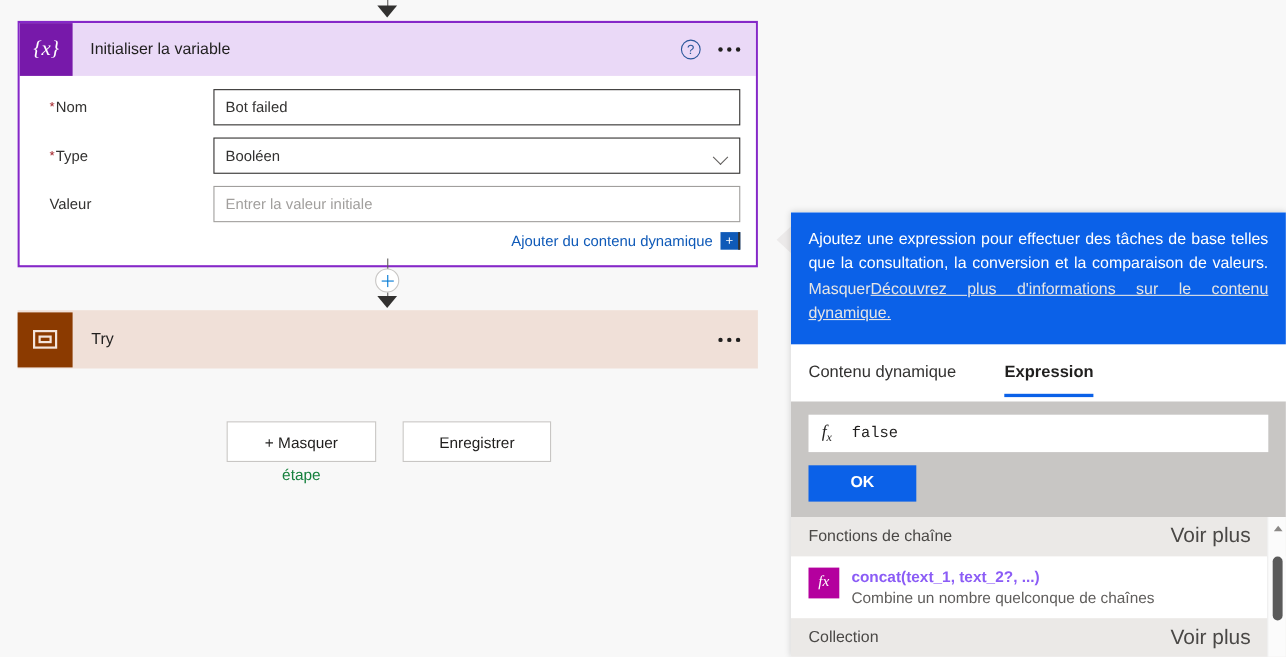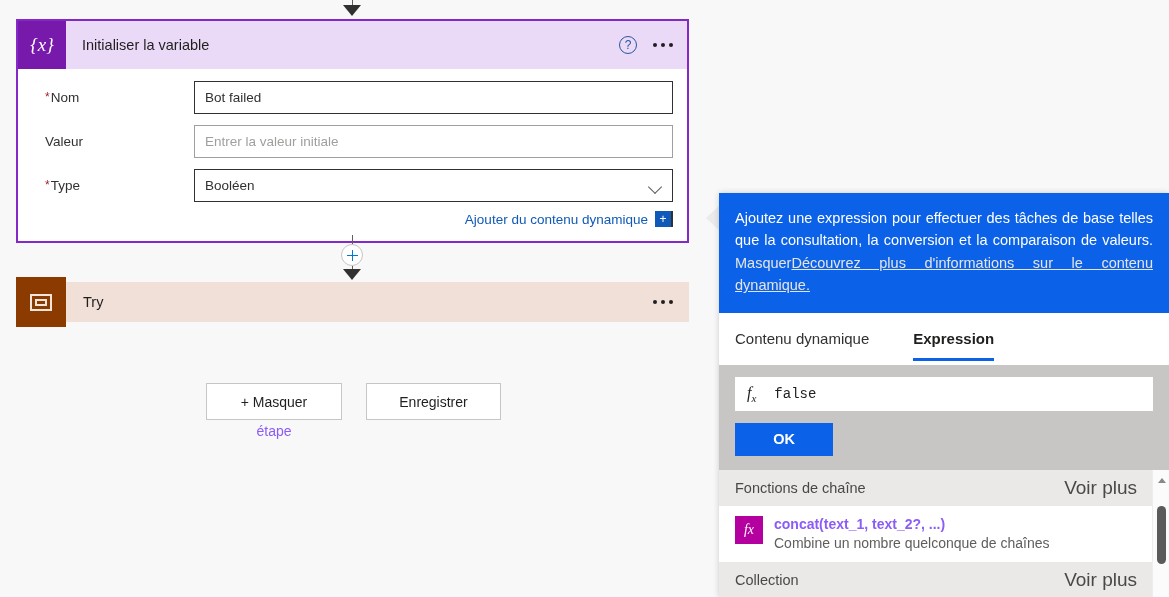--- a/index.html
+++ b/index.html
@@ -199,21 +199,21 @@
     border-right: 2px solid #323130;
     box-sizing: content-box;
   }
 
   
   #try-card {
     position: absolute;
     left: 16px;
     top: 282px;
     width: 673px;
-    height: 40px;
+    height: 53px;
     background: #f0e0d8;
     display: flex;
     align-items: center;
     box-sizing: border-box;
   }
   .try-icon-box {
     width: 50px; height: 50px;
     background: #8b3a00;
     display: flex;
     align-items: center;
@@ -268,21 +268,21 @@
     position: relative;
   }
   #new-step-btn { width: 136px; }
   #save-btn { width: 135px; }
   .btn-overflow {
     position: absolute;
     left: 0; right: 0;
     top: 39px;
     text-align: center;
     font-size: 14px;
-    color: #8b5cf6;
+    color: #15803d;
   }
 
   
   #flyout {
     position: absolute;
     left: 719px;
     top: 193px;
     width: 450px;
     height: 404px;
     background: #ffffff;
@@ -496,31 +496,31 @@
     <div class="card-body">
 
       <div class="form-row">
         <div class="form-label"><span class="req-star">*</span><span>Nom</span></div>
         <div class="field">
           <span>Bot failed</span>
         </div>
       </div>
 
       <div class="form-row">
-        <div class="form-label"><span>Valeur</span></div>
-        <div class="field light-border">
-          <span class="placeholder">Entrer la valeur initiale</span>
-        </div>
-      </div>
-
-      <div class="form-row">
         <div class="form-label"><span class="req-star">*</span><span>Type</span></div>
         <div class="field">
           <span>Booléen</span>
           <span class="chevron"></span>
+        </div>
+      </div>
+
+      <div class="form-row">
+        <div class="form-label"><span>Valeur</span></div>
+        <div class="field light-border">
+          <span class="placeholder">Entrer la valeur initiale</span>
         </div>
       </div>
 
       <div class="dyn-row">
         <span class="dyn-link">Ajouter du contenu dynamique</span>
         <span class="dyn-plus">+</span>
       </div>
 
     </div>
   </div>

